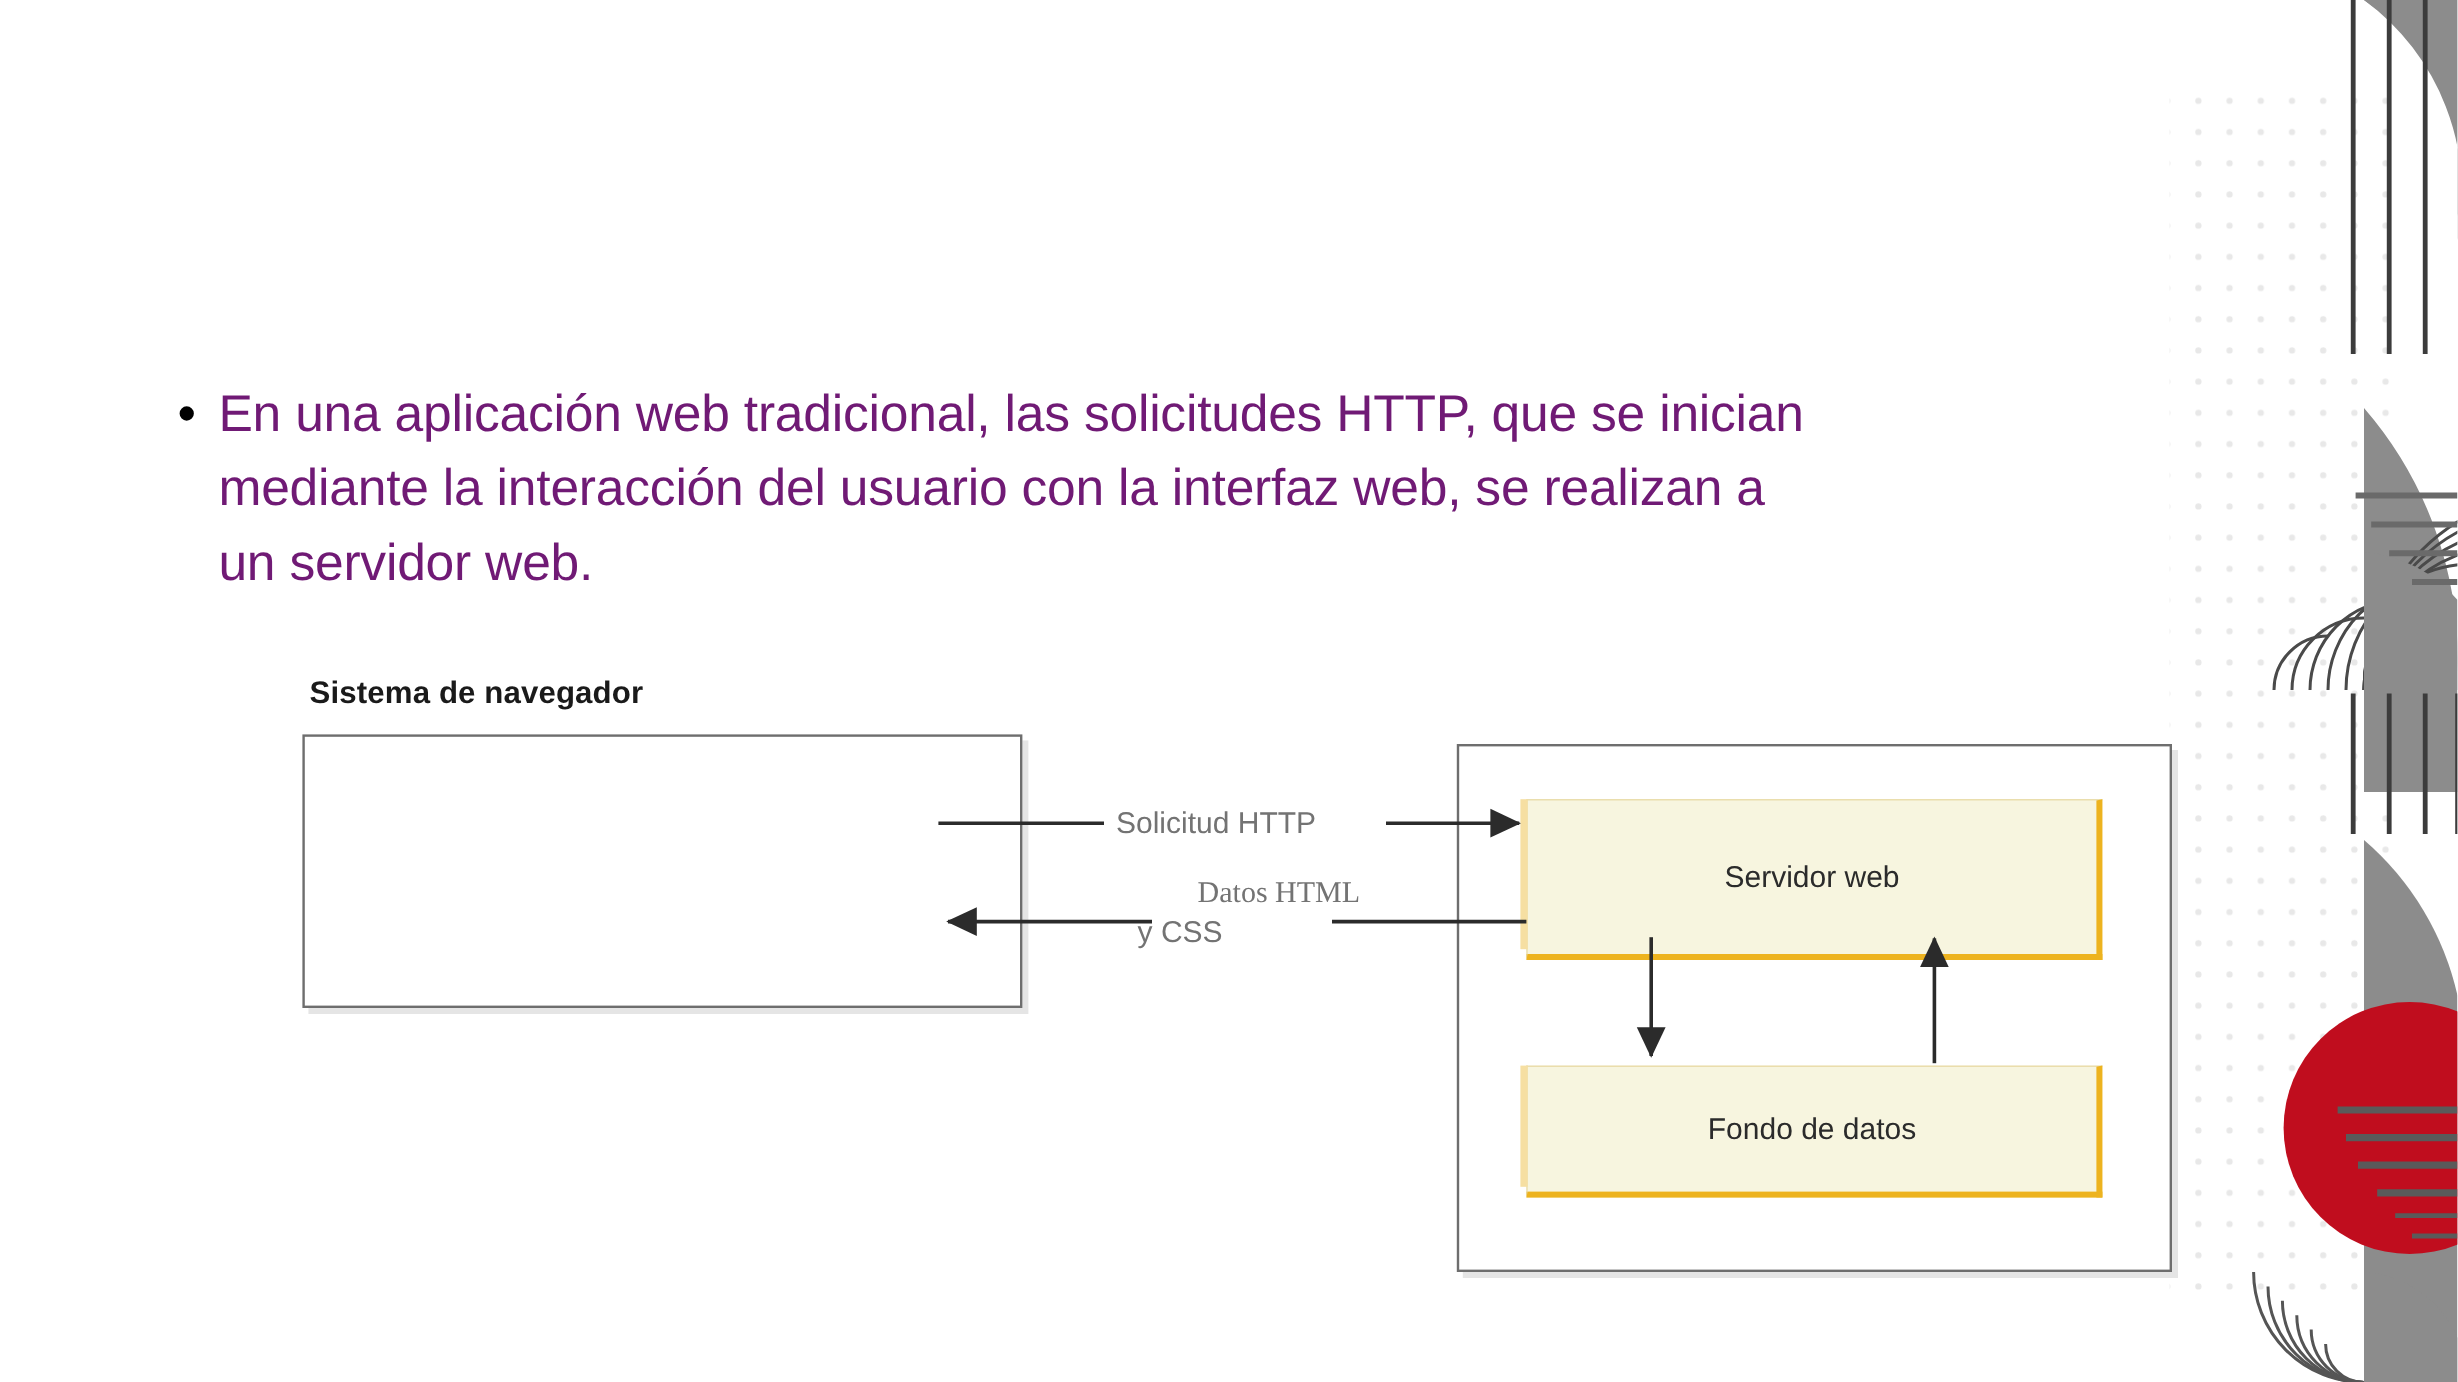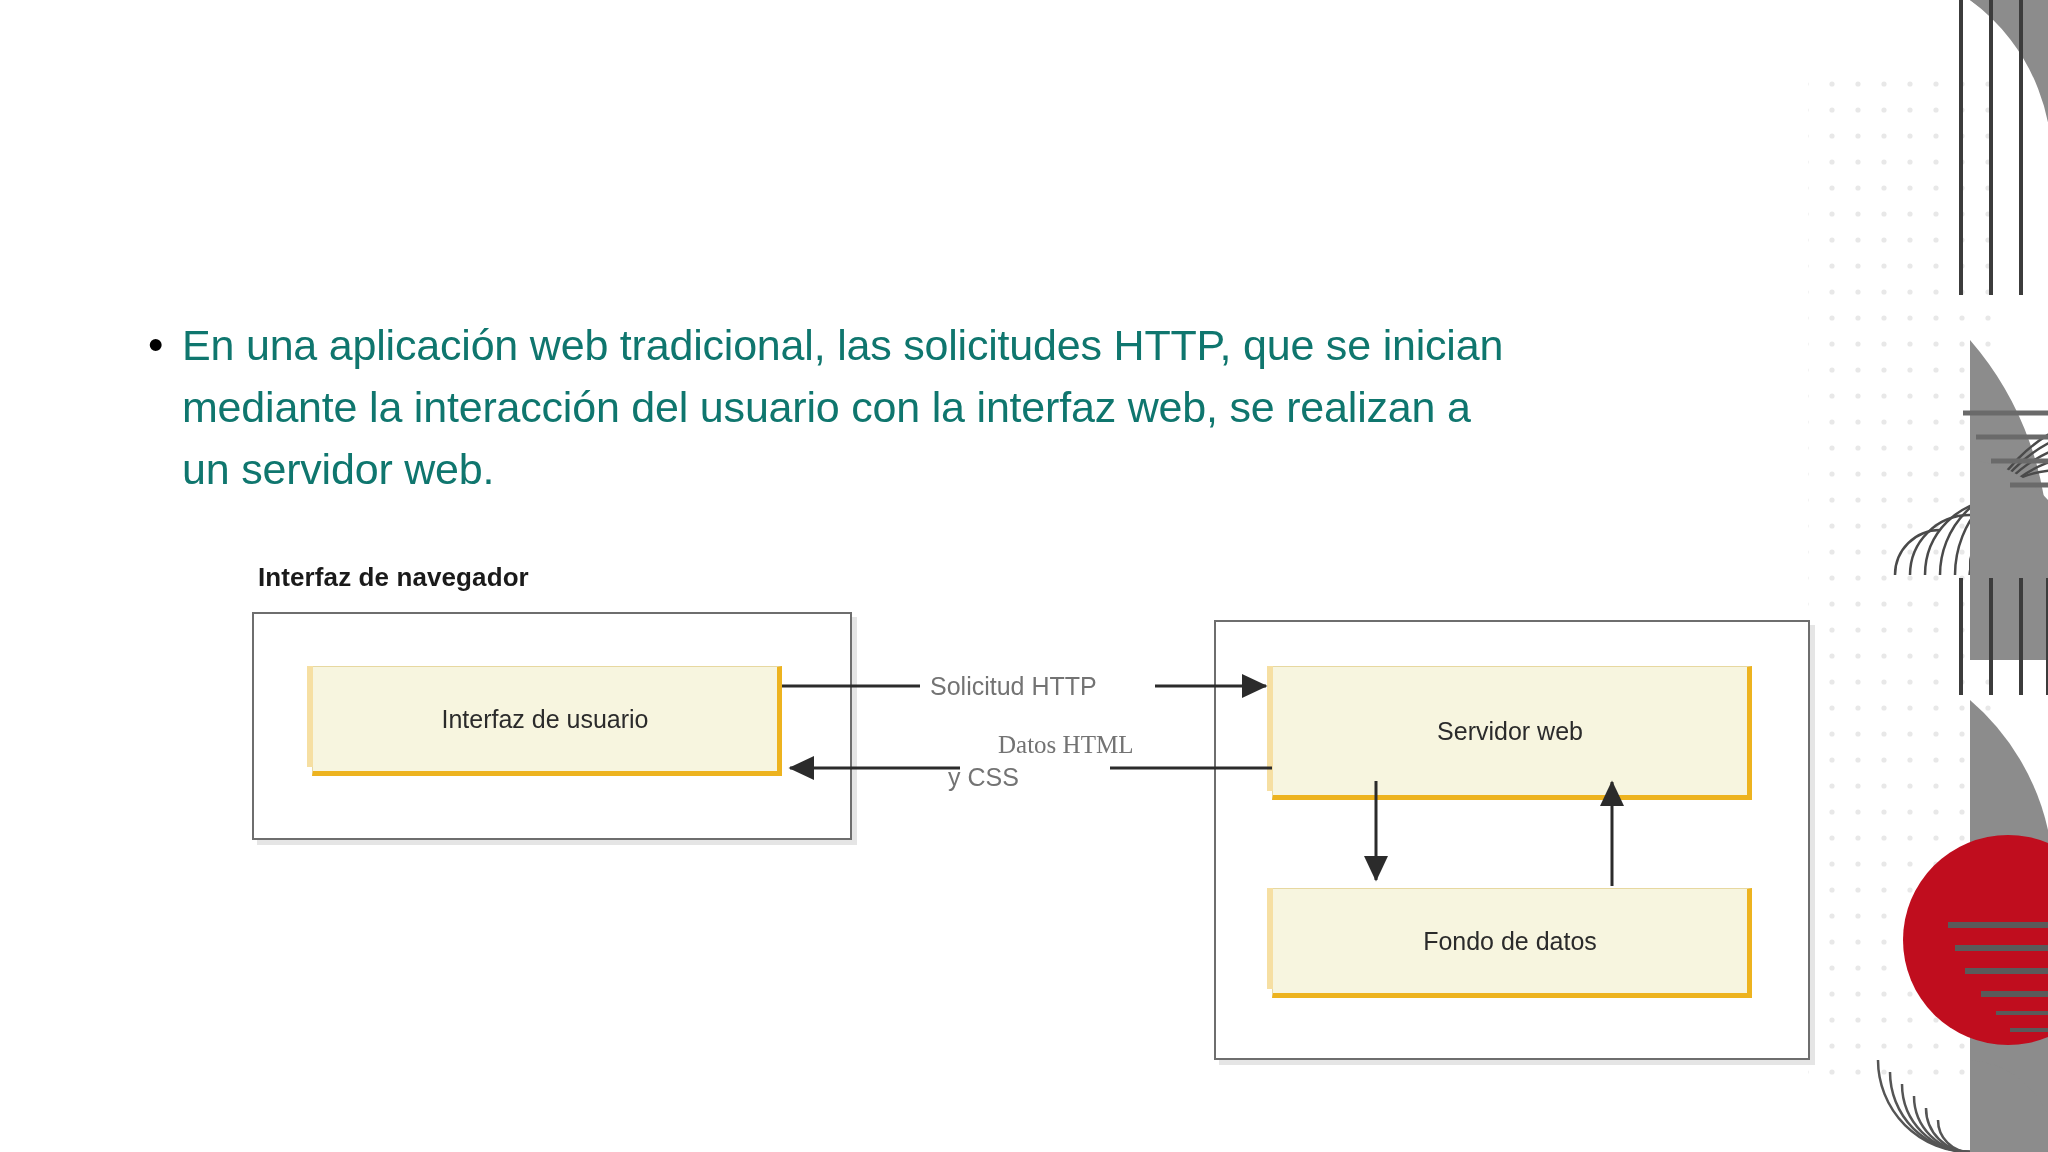--- a/index.html
+++ b/index.html
@@ -43,21 +43,21 @@
     width: 34px;
     font-size: 44px;
     line-height: 62px;
     color: #000000;
     text-align: left;
   }
   .bullet-text {
     flex: 1 1 auto;
     font-size: 43px;
     line-height: 62px;
-    color: #0f766e;
+    color: #701a75;
     letter-spacing: -0.2px;
   }
 
   
   .diagram {
     position: absolute;
     left: 0;
     top: 0;
     width: 2048px;
     height: 1152px;
@@ -214,29 +214,26 @@
     <span class="bullet-text">mediante la interacción del usuario con la interfaz web, se realizan a</span>
   </div>
   <div class="bullet-row">
     <span class="bullet-dot"></span>
     <span class="bullet-text">un servidor web.</span>
   </div>
 </div>
 
 <div class="diagram">
 
-  <div class="dgm-heading" style="left:258px; top:562px;">Interfaz de navegador</div>
+  <div class="dgm-heading" style="left:258px; top:562px;">Sistema de navegador</div>
 
   <div class="outer-box" style="left:252px; top:612px; width:600px; height:228px;"></div>
 
   <div class="outer-box" style="left:1214px; top:620px; width:596px; height:440px;"></div>
 
-  <div class="inner-box" style="left:312px; top:666px; width:470px; height:110px;">
-    <span class="inner-label">Interfaz de usuario</span>
-  </div>
 
   <div class="inner-box" style="left:1272px; top:666px; width:480px; height:134px;">
     <span class="inner-label">Servidor web</span>
   </div>
 
   <div class="inner-box" style="left:1272px; top:888px; width:480px; height:110px;">
     <span class="inner-label">Fondo de datos</span>
   </div>
 
   <svg class="conn" style="left:0; top:0; width:2048px; height:1152px;">

